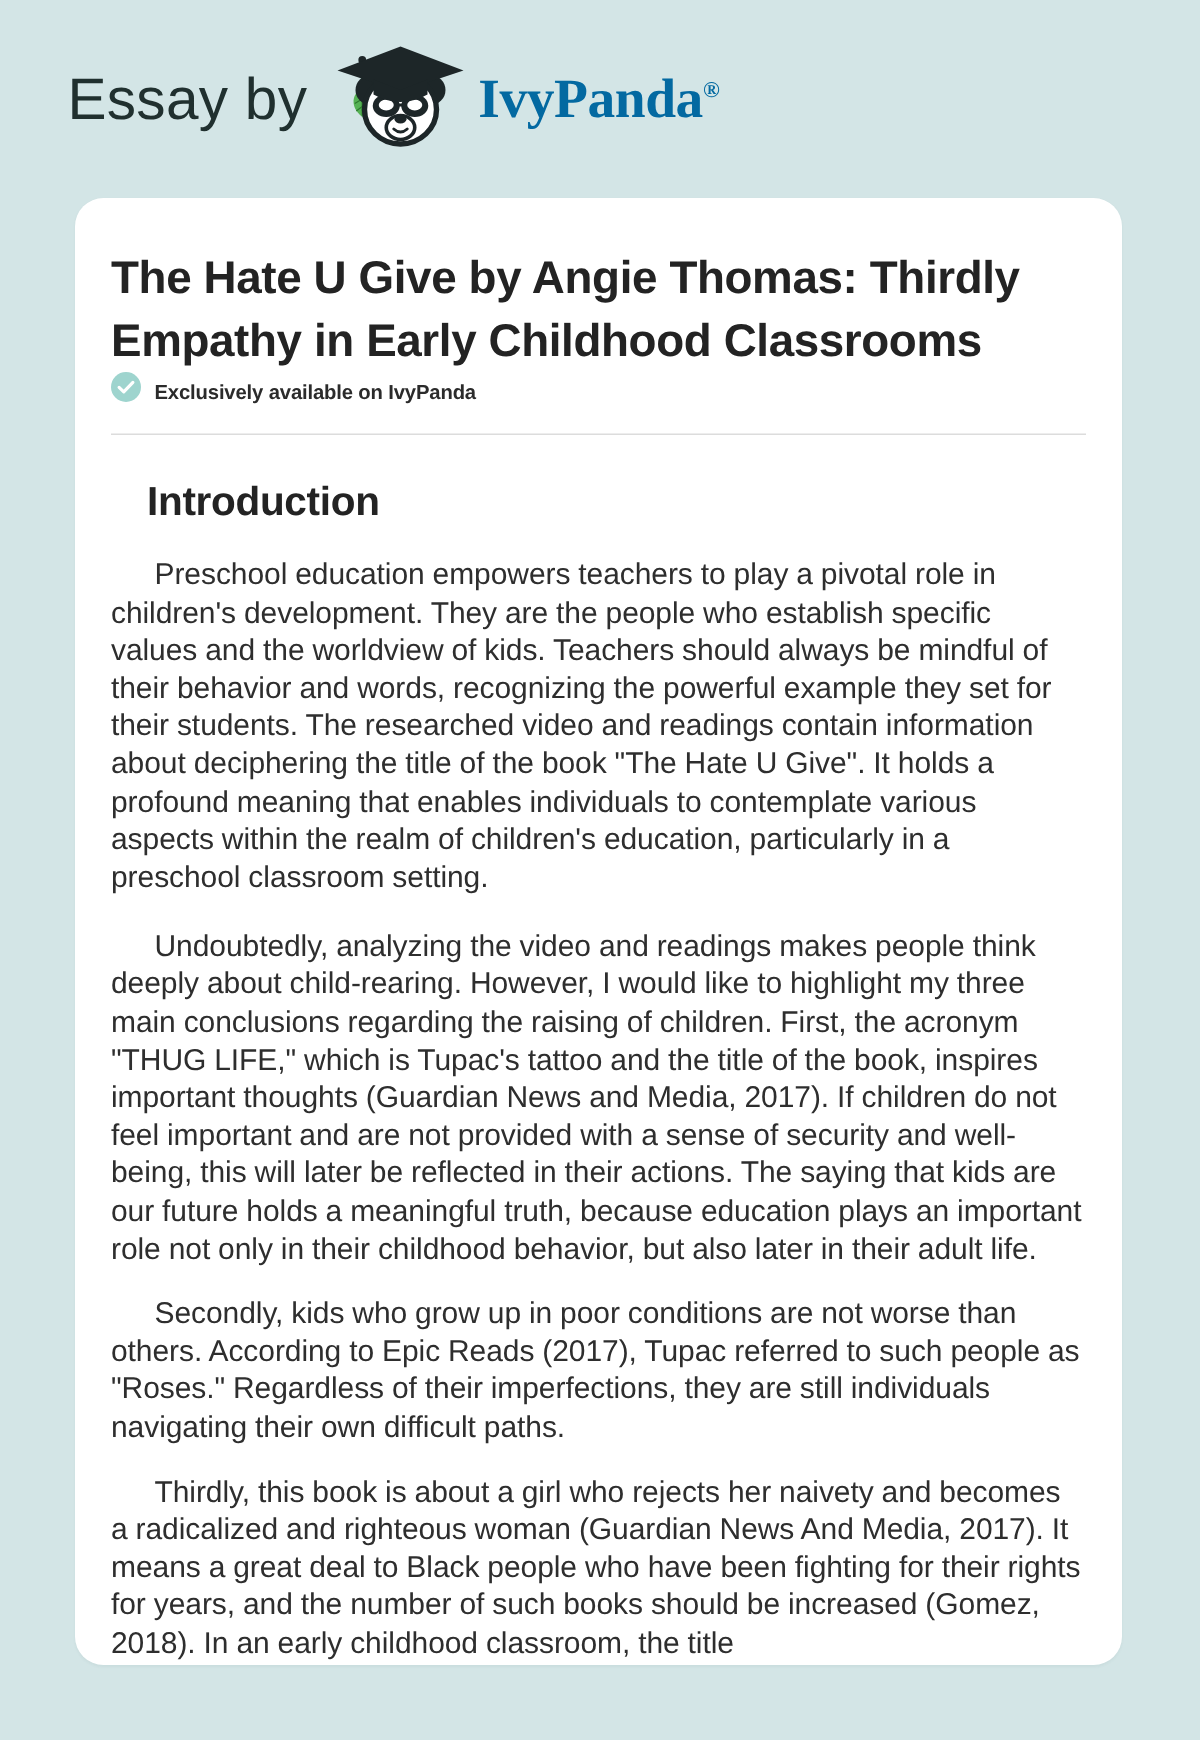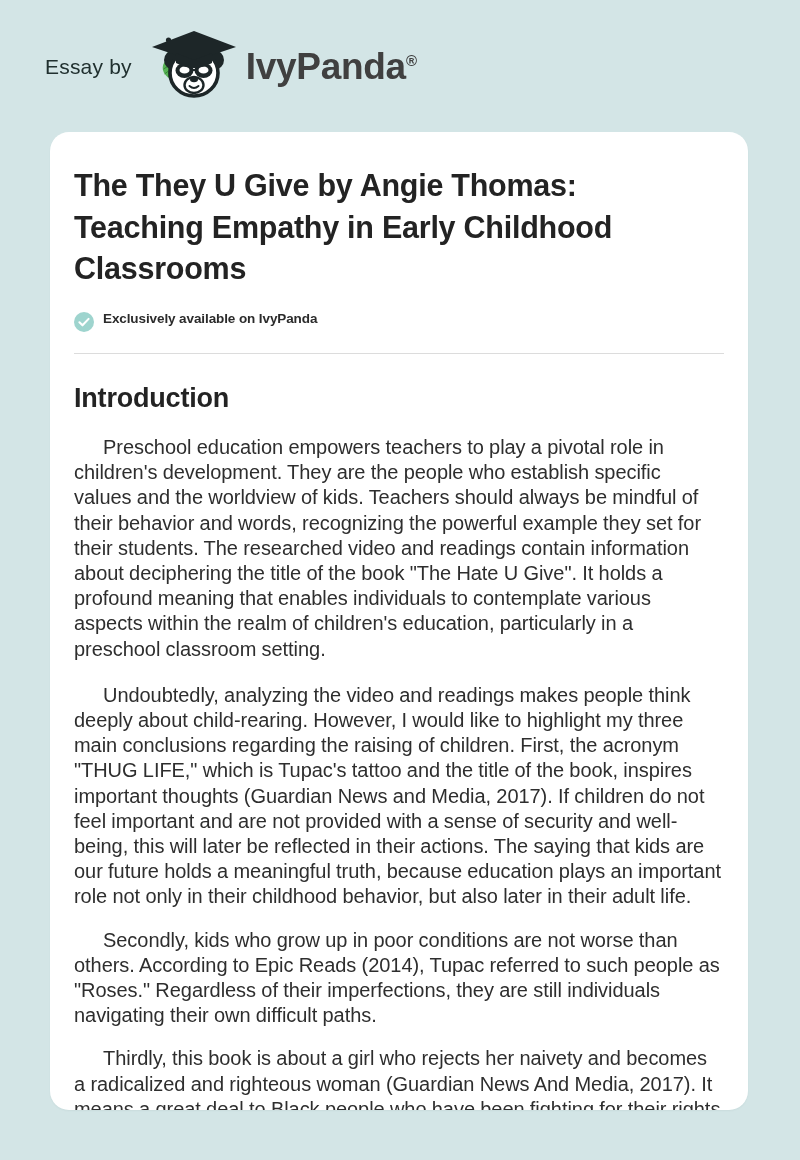--- a/index.html
+++ b/index.html
@@ -22,40 +22,40 @@
     position: absolute;
     left: 0; top: 0;
     width: 800px;
     height: 132px;
     display: flex;
     align-items: center;
     padding-left: 45px;
   }
   .brand-essay-by {
     font-family: "Liberation Sans", "DejaVu Sans", sans-serif;
-    font-size: 21px;
+    font-size: 39px;
     font-weight: 400;
     color: #20302f;
     letter-spacing: 0.2px;
     line-height: 1;
     white-space: nowrap;
   }
   .brand-logo-mark {
     width: 92px;
     height: 82px;
     margin-left: 16px;
     margin-right: 6px;
     flex: 0 0 auto;
     display: block;
   }
   .brand-wordmark {
-    font-family: Liberation Sans, sans-serif;
+    font-family: Liberation Serif, serif;
     font-size: 37px;
     font-weight: 700;
-    color: #404040;
+    color: #0369a1;
     line-height: 1;
     letter-spacing: -0.3px;
     white-space: nowrap;
     position: relative;
   }
   .brand-wordmark .reg {
     font-size: 15px;
     vertical-align: super;
     font-weight: 700;
     line-height: 1;
@@ -83,22 +83,21 @@
     font-weight: 700;
     line-height: 41.5px;
     color: #232323;
     margin: 0;
     letter-spacing: -0.25px;
     max-width: 630px;
   }
 
   .exclusive-row {
     display: flex;
-    align-items: flex-start;
-    margin-top: 22px;
+    align-items: flex-end;
     gap: 9px;
   }
   .check-badge {
     width: 20px;
     height: 20px;
     border-radius: 50%;
     background: #9ed4ce;
     flex: 0 0 auto;
     display: flex;
     align-items: center;
@@ -124,21 +123,21 @@
 
   .section-heading {
     font-family: "Liberation Sans", "DejaVu Sans", sans-serif;
     font-size: 27px;
     font-weight: 700;
     color: #232323;
     margin: 0;
     letter-spacing: -0.2px;
     line-height: 1.2;
   }
-  .heading-intro { margin-top: 28px; }
+  .heading-intro { margin-top: 28px; margin-left: 24px; }
   .heading-analysis { margin-top: 30px; }
 
   .body-paragraph {
     font-family: "Liberation Sans", "DejaVu Sans", sans-serif;
     font-size: 20px;
     line-height: 25.2px;
     color: #2e2e2e;
     margin: 0;
     text-indent: 29px;
     max-width: 651px;
@@ -186,34 +185,34 @@
   </span>
 
   <span class="brand-wordmark">
     <span>IvyPanda</span><span class="reg">®</span>
   </span>
 </div>
 
 <div class="paper-card">
   <div class="card-inner">
 
-    <h1 class="essay-title">The They U Give by Angie Thomas: Teaching Empathy in Early Childhood Classrooms</h1>
+    <h1 class="essay-title">The Hate U Give by Angie Thomas: Thirdly Empathy in Early Childhood Classrooms</h1>
 
     <div class="exclusive-row">
       <span class="check-badge">
         <svg viewBox="0 0 20 20" width="20" height="20" aria-hidden="true">
           <path d="M5.4 10.3 L8.5 13.3 L14.6 6.9" stroke="#ffffff" stroke-width="2.1" fill="none" stroke-linecap="round" stroke-linejoin="round"></path>
         </svg>
       </span>
       <span class="exclusive-label">Exclusively available on IvyPanda</span>
     </div>
 
     <div class="divider"></div>
 
     <h2 class="section-heading heading-intro">Introduction</h2>
     <p class="body-paragraph para-gap-large">Preschool education empowers teachers to play a pivotal role in children's development. They are the people who establish specific values and the worldview of kids. Teachers should always be mindful of their behavior and words, recognizing the powerful example they set for their students. The researched video and readings contain information about deciphering the title of the book "The Hate U Give". It holds a profound meaning that enables individuals to contemplate various aspects within the realm of children's education, particularly in a preschool classroom setting.</p>
 
     <p class="body-paragraph para-gap-large">Undoubtedly, analyzing the video and readings makes people think deeply about child-rearing. However, I would like to highlight my three main conclusions regarding the raising of children. First, the acronym "THUG LIFE," which is Tupac's tattoo and the title of the book, inspires important thoughts (Guardian News and Media, 2017). If children do not feel important and are not provided with a sense of security and well-being, this will later be reflected in their actions. The saying that kids are our future holds a meaningful truth, because education plays an important role not only in their childhood behavior, but also later in their adult life.</p>
-    <p class="body-paragraph para-gap">Secondly, kids who grow up in poor conditions are not worse than others. According to Epic Reads (2014), Tupac referred to such people as "Roses." Regardless of their imperfections, they are still individuals navigating their own difficult paths.</p>
+    <p class="body-paragraph para-gap">Secondly, kids who grow up in poor conditions are not worse than others. According to Epic Reads (2017), Tupac referred to such people as "Roses." Regardless of their imperfections, they are still individuals navigating their own difficult paths.</p>
     <p class="body-paragraph para-gap">Thirdly, this book is about a girl who rejects her naivety and becomes a radicalized and righteous woman (Guardian News And Media, 2017). It means a great deal to Black people who have been fighting for their rights for years, and the number of such books should be increased (Gomez, 2018). In an early childhood classroom, the title</p>
 
   </div>
 </div>
 
 </body></html>

